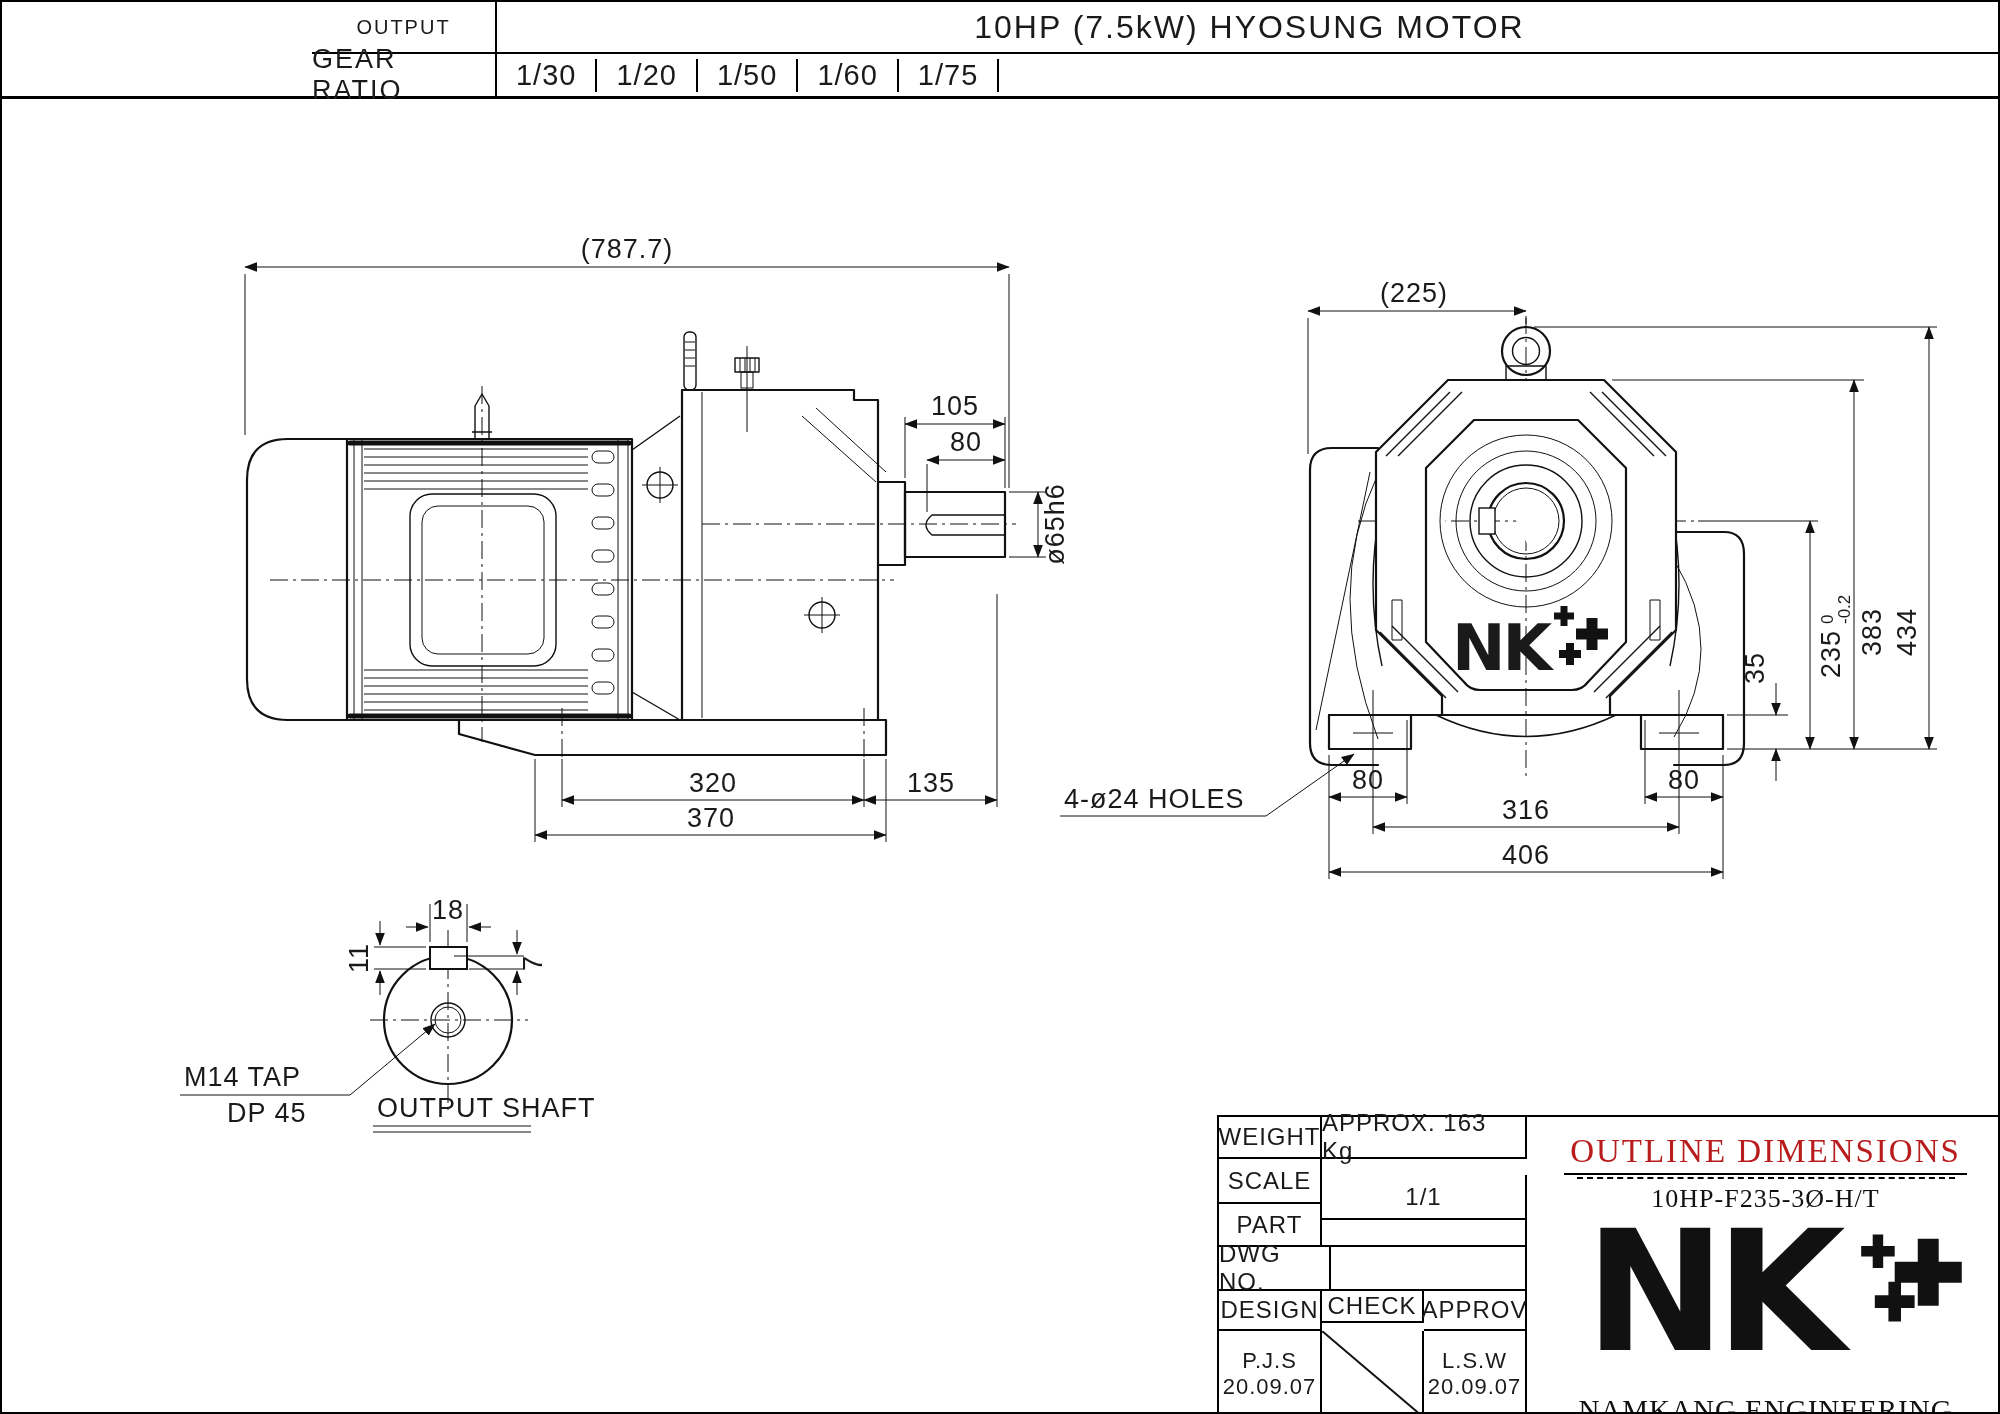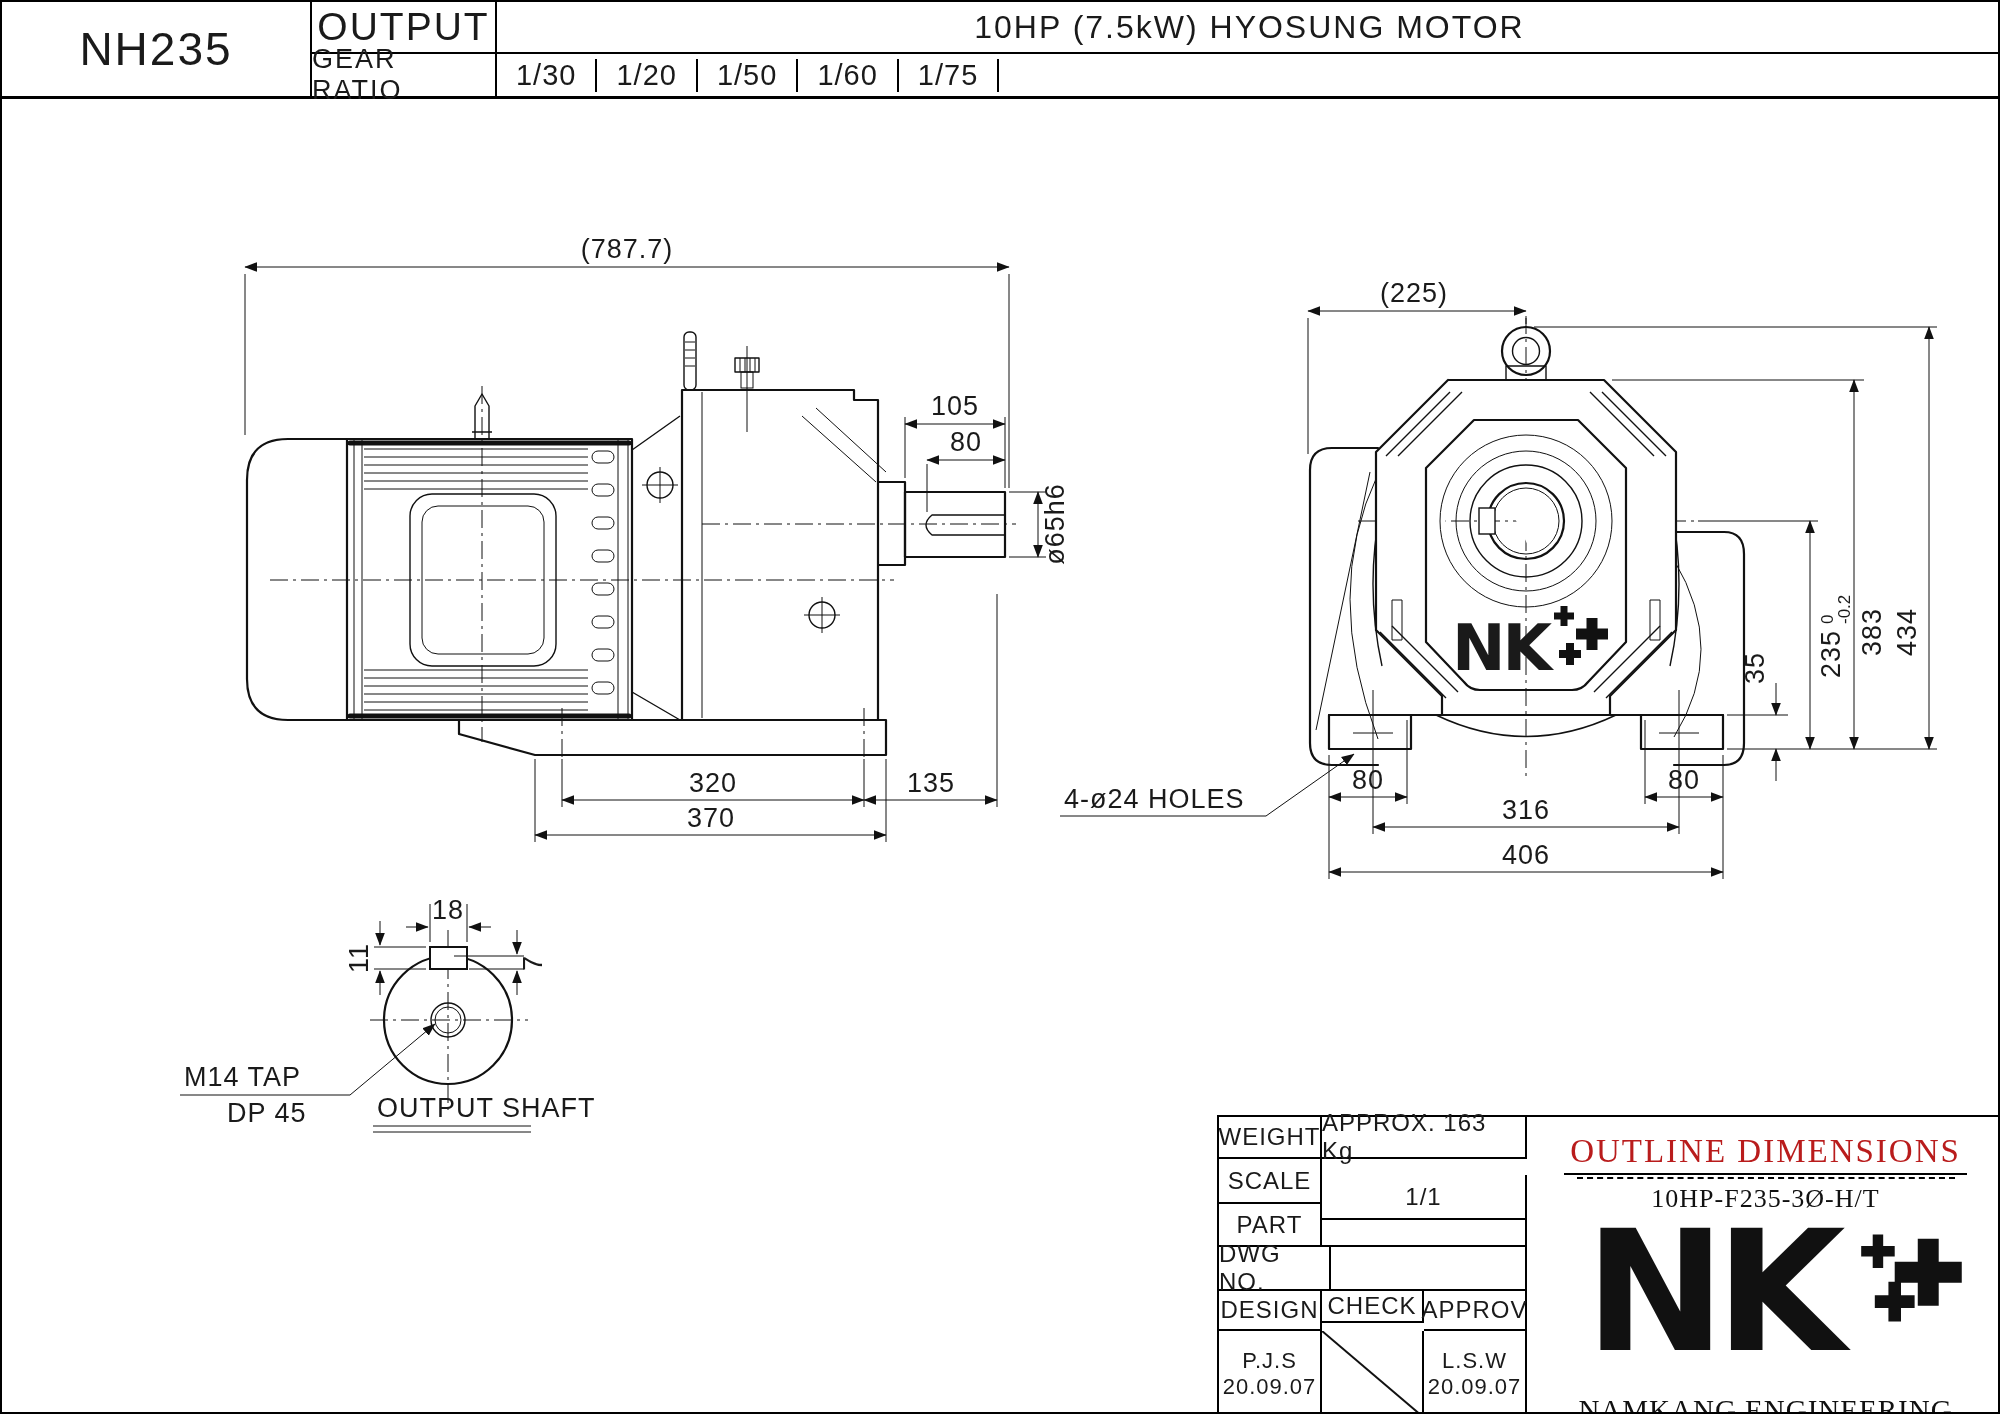--- a/index.html
+++ b/index.html
@@ -3,21 +3,21 @@
 <meta charset="utf-8">
 <style>
   html,body{margin:0;padding:0;background:#fff;}
   .page{position:relative;width:2000px;height:1414px;background:#fff;box-sizing:border-box;
         border:2px solid #000;font-family:"Liberation Sans",sans-serif;color:#111;overflow:hidden;}
   
   .hdr{position:absolute;left:0;top:0;width:100%;height:97px;border-bottom:3px solid #000;box-sizing:border-box;}
   .hdr .cell{position:absolute;box-sizing:border-box;display:flex;align-items:center;justify-content:center;
              letter-spacing:2px;color:#1a1a1a;}
   .c-model{left:0;top:0;width:310px;height:94px;border-right:2px solid #000;font-size:46px;}
-  .c-out{left:310px;top:0;width:185px;height:52px;border-right:2px solid #000;border-bottom:2px solid #000;font-size:39px;}
+  .c-out{left:310px;top:0;width:185px;height:52px;border-right:2px solid #000;border-bottom:2px solid #000;font-size:20px;}
   .c-gr{left:310px;top:52px;width:185px;height:42px;border-right:2px solid #000;font-size:27px;letter-spacing:0;}
   .c-spec{left:495px;top:0;width:1505px;height:52px;border-bottom:2px solid #000;font-size:32px;letter-spacing:3px;}
   .c-ratios{left:495px;top:52px;width:1505px;height:42px;display:flex;}
   .c-ratios .rc{flex:1;border-right:2px solid #000;display:flex;align-items:center;justify-content:center;
                 font-size:29px;letter-spacing:1px;box-sizing:border-box;}
   .c-ratios .rc:last-child{border-right:none;}
   
   svg text{fill:#1a1a1a;}
   .dim-t{font:27px "Liberation Sans",sans-serif;letter-spacing:1px;}
   .dim-s{font:17px "Liberation Sans",sans-serif;}
@@ -48,21 +48,20 @@
           letter-spacing:-10px;color:#111;position:absolute;left:58px;top:4px;}
   .nk-spark{position:absolute;left:330px;top:2px;}
   .company{font-family:"Liberation Serif",serif;font-size:29px;letter-spacing:1px;margin-top:28px;color:#111;}
 </style>
 </head>
 <body>
 
 <div class="page">
 
   <div class="hdr">
-    <div class="cell c-model">NH235</div>
     <div class="cell c-out">OUTPUT</div>
     <div class="cell c-gr">GEAR RATIO</div>
     <div class="cell c-spec">10HP (7.5kW) HYOSUNG MOTOR</div>
     <div class="cell c-ratios">
       <div class="rc">1/30</div>
       <div class="rc">1/20</div>
       <div class="rc">1/50</div>
       <div class="rc">1/60</div>
       <div class="rc">1/75</div>
       <div class="rc"></div>

